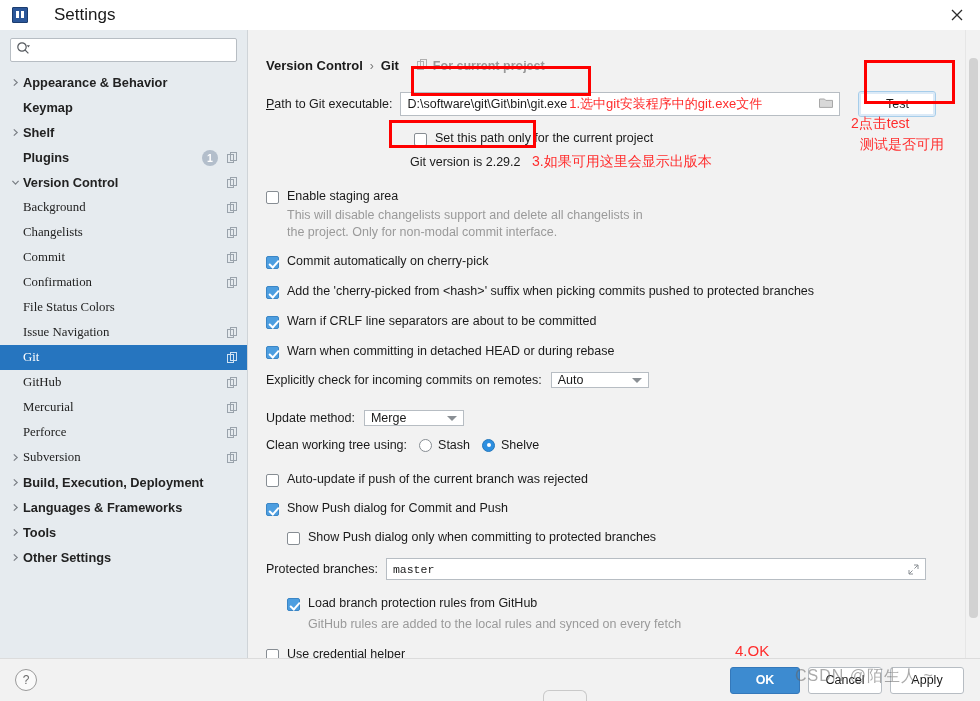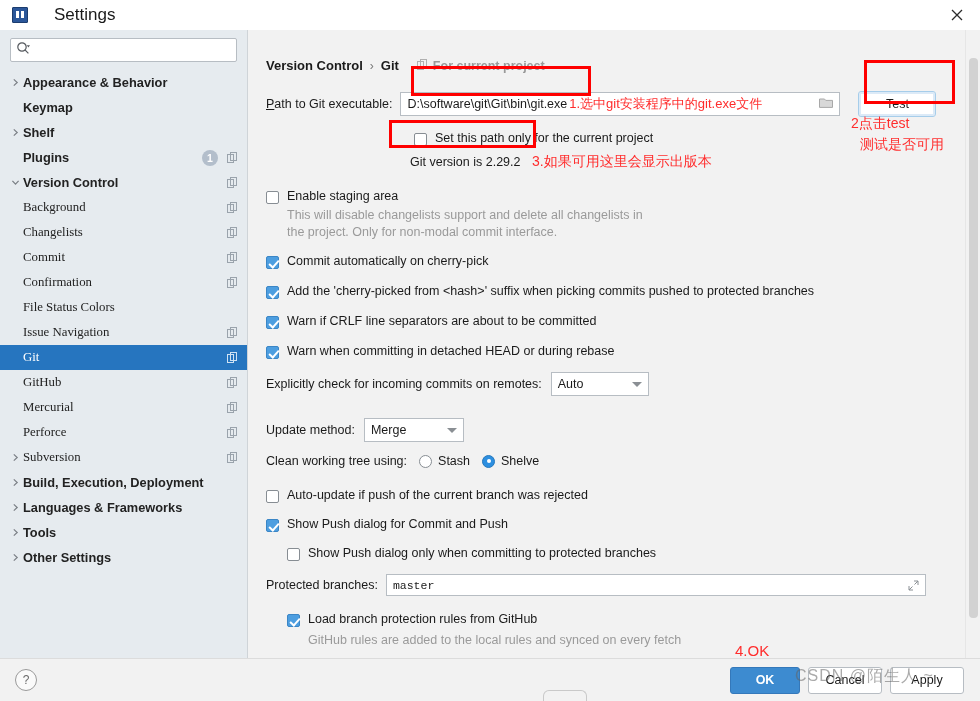--- a/index.html
+++ b/index.html
@@ -321,21 +321,21 @@
     color: #1a1a1a;
     padding: 2px 4px;
   }
   .gitver-anno {
     color: #ff2d2d;
     font-size: 14px;
     margin-left: 4px;
   }
 
   .select {
-    height: 24px;
+    height: 16px;
     background: #ffffff;
     border: 1px solid #b7bdc3;
     box-sizing: border-box;
     display: inline-flex;
     align-items: center;
     padding: 0 6px;
     font-size: 12.5px;
     cursor: pointer;
     position: relative;
   }

